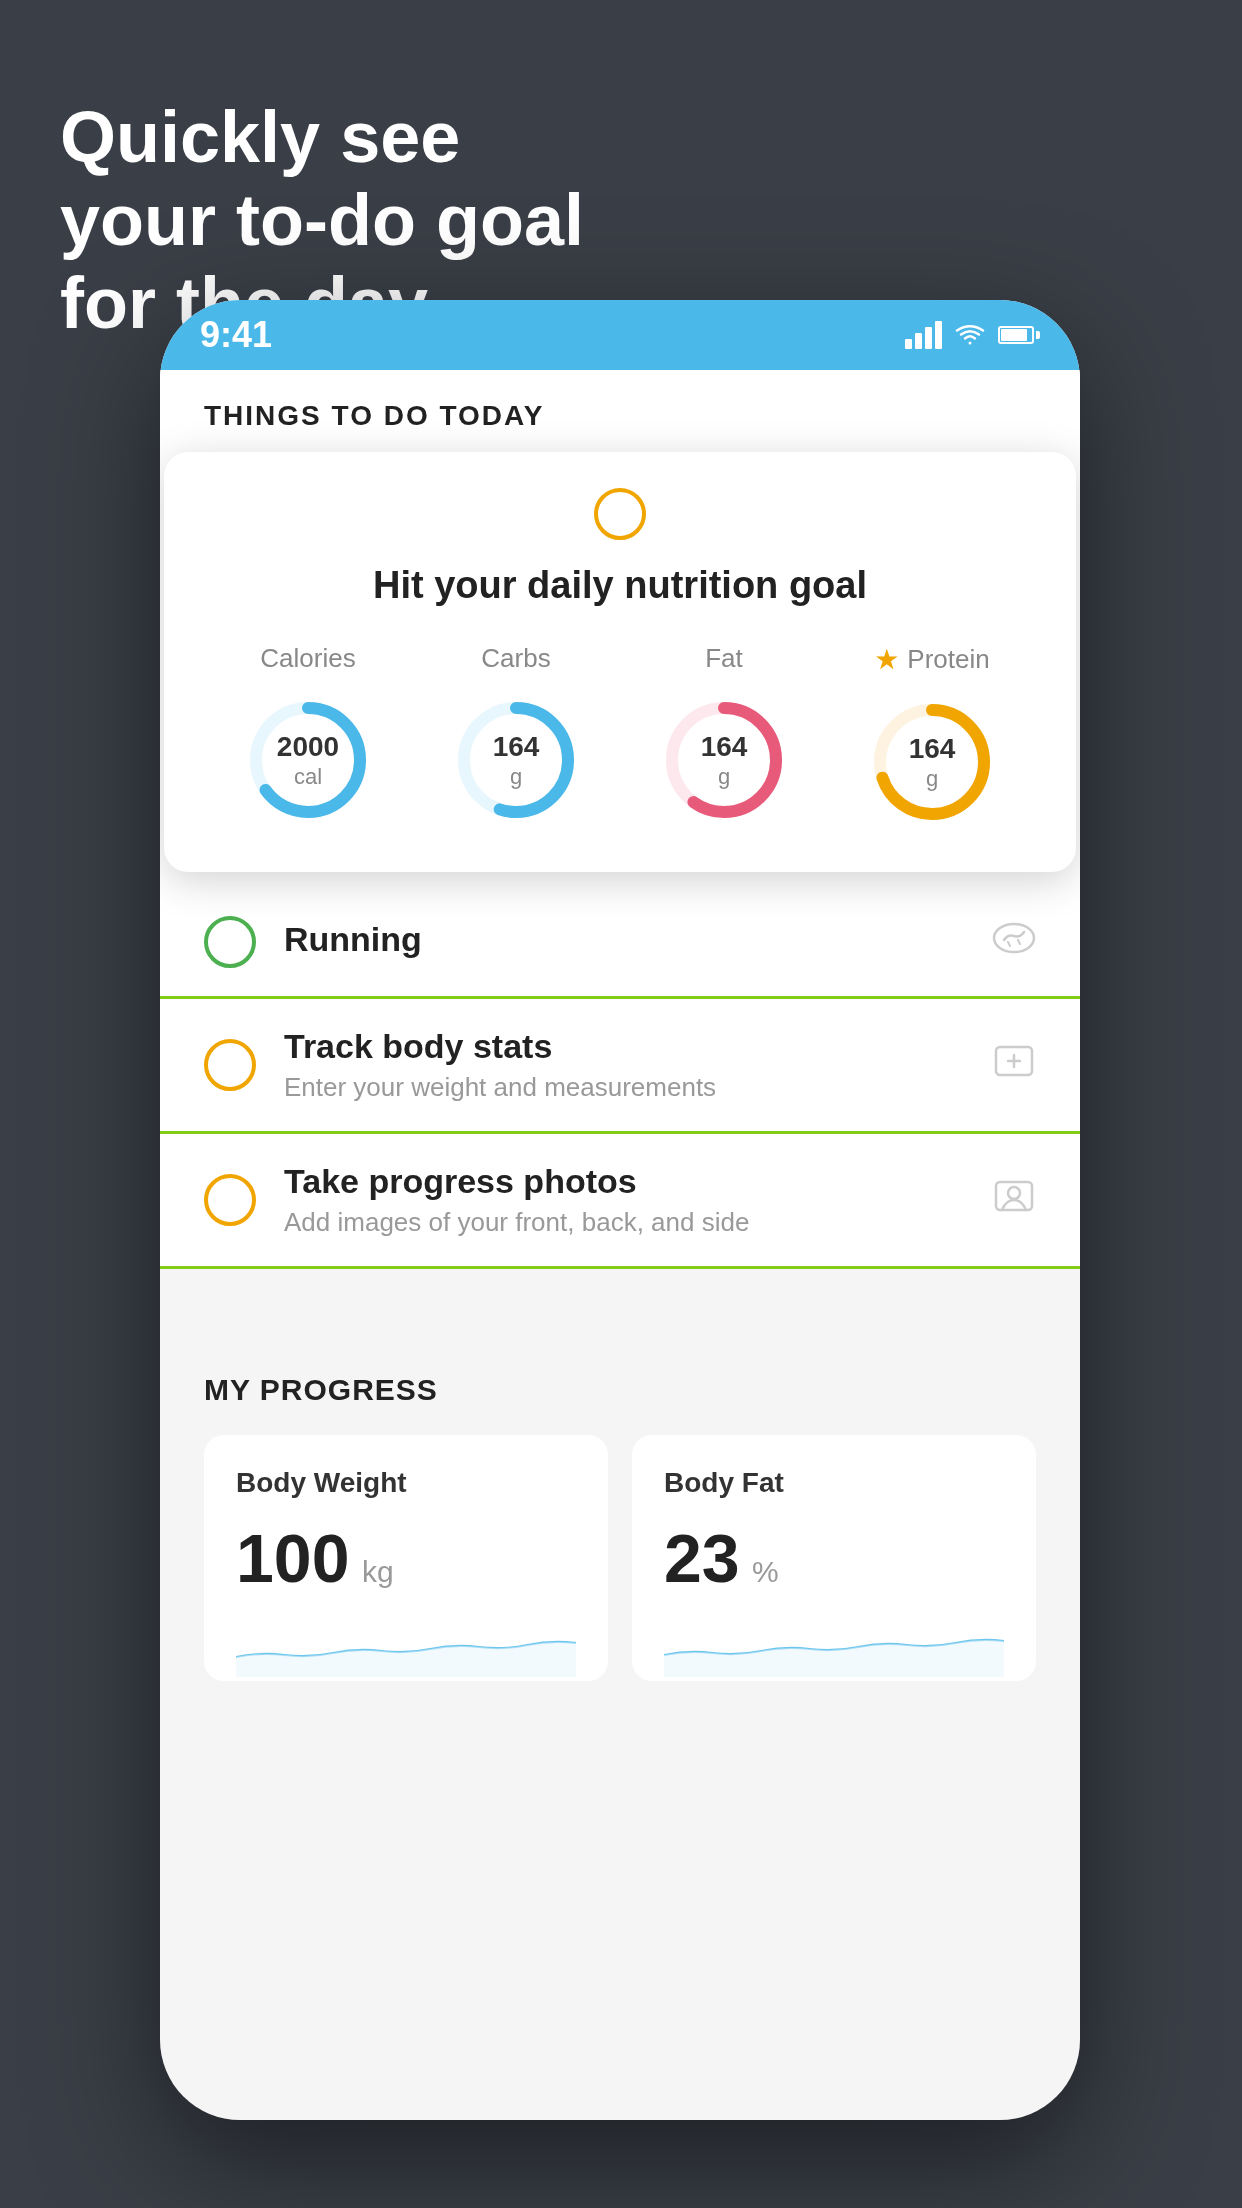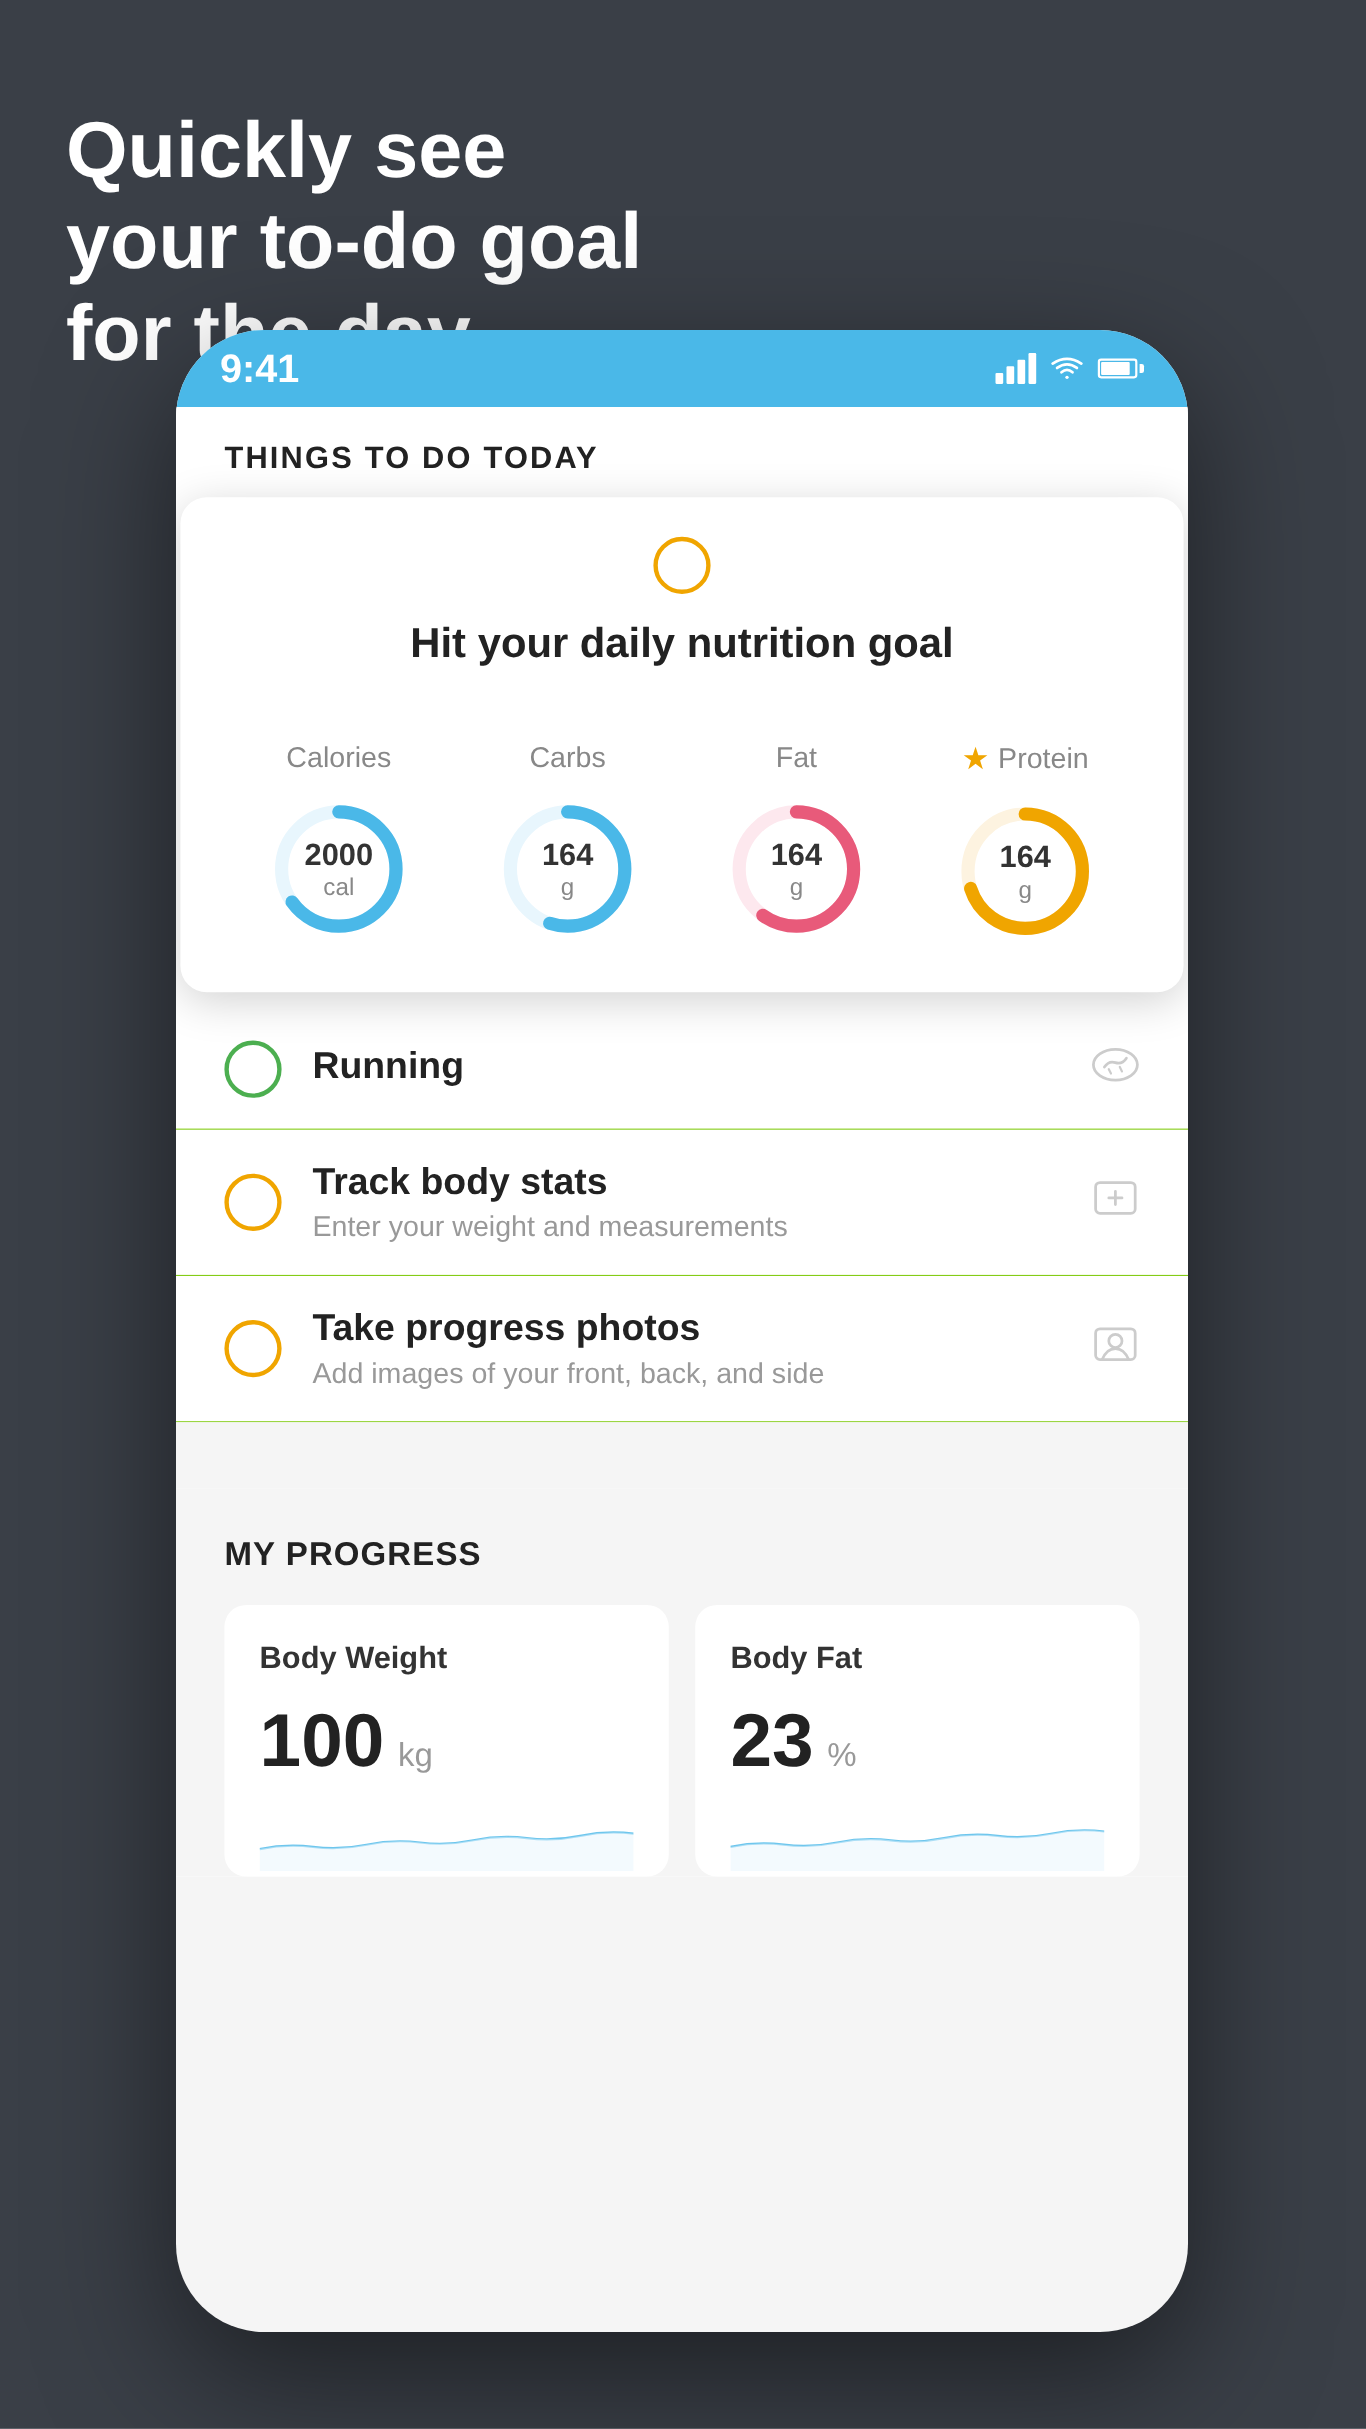--- a/index.html
+++ b/index.html
@@ -141,21 +141,20 @@
       display: flex;
       justify-content: space-around;
       align-items: flex-start;
     }
 
     .nutrition-col {
       display: flex;
       flex-direction: column;
       align-items: center;
       gap: 16px;
-      margin-top: 30px;
     }
 
     .nutrition-label {
       font-size: 26px;
       color: #888888;
     }
 
     .nutrition-label.star {
       display: flex;
       align-items: center;
@@ -203,21 +202,21 @@
     
     .todo-list {
       background: #ffffff;
       margin-top: 0;
     }
 
     .todo-item {
       display: flex;
       align-items: center;
       padding: 28px 44px;
-      border-bottom: 1px solid #84cc16;
+      border-bottom: 3px solid #84cc16;
       gap: 28px;
     }
 
     .todo-text {
       flex: 1;
     }
 
     .todo-item-title {
       font-size: 34px;
       font-weight: 600;

